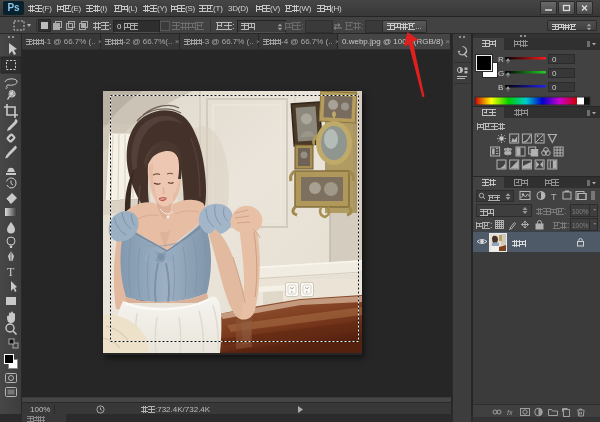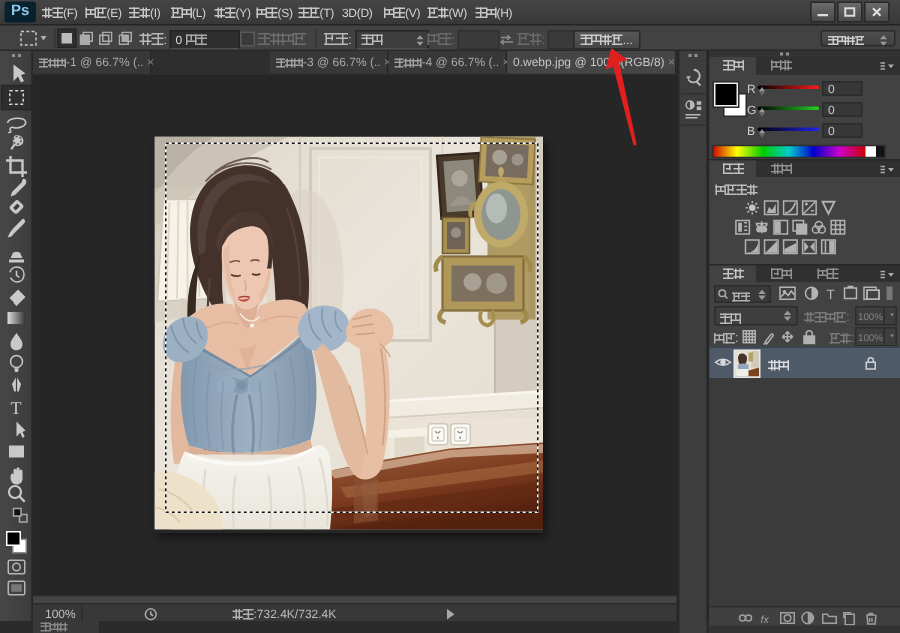--- a/index.html
+++ b/index.html
@@ -109,20 +109,21 @@
  <div class="abs" style="left:345px;top:4px;color:#6e6e6e"><span class="z z8 vD"></span><span class="z z8 vC"></span>:</div>
  <div class="abs inbox" style="left:365px;top:2.5px;width:26px;height:11px;background:#3a3a3a;border-color:#303030"></div>
  <div class="abs obtn" style="left:382px;top:2.5px;width:43px;height:11px;font-size:8px;line-height:11px;text-align:center;color:#d5d5d5"><span class="z z7 vA"></span><span class="z z7 vB"></span><span class="z z7 vC"></span><span class="z z7 vD"></span>...</div>
  <div class="abs obtn" style="left:547px;top:2.5px;width:50px;height:11px;font-size:8px;line-height:11px;padding-left:4px;box-sizing:border-box;background:linear-gradient(#4e4e4e,#414141)"><span class="z z6 vA"></span><span class="z z6 vB"></span><span class="z z6 vC"></span><span class="z z6 vD"></span><svg style="float:right;margin:2.5px 4px 0 0" width="6" height="8">
           <path d="M3,0.5 l2.3,2.7 h-4.6 z M3,7.5 l2.3,-2.7 h-4.6 z" fill="#999"></path>
         </svg></div>
 </div>
 
 <div class="tabrow">
  <div class="tab" style="left:0;width:79px"><span class="z z6 vA"></span><span class="z z6 vC"></span><span class="z z6 vB"></span>-1 @ 66.7% (.. <span style="color:#888">×</span></div>
+ <div class="tab" style="left:79px;width:79px"><span class="z z6 vA"></span><span class="z z6 vC"></span><span class="z z6 vB"></span>-2 @ 66.7%(.. <span style="color:#888">×</span></div>
  <div class="tab" style="left:158px;width:79px"><span class="z z6 vA"></span><span class="z z6 vC"></span><span class="z z6 vB"></span>-3 @ 66.7% (.. <span style="color:#888">×</span></div>
  <div class="tab" style="left:237px;width:79px"><span class="z z6 vA"></span><span class="z z6 vC"></span><span class="z z6 vB"></span>-4 @ 66.7% (.. <span style="color:#888">×</span></div>
  <div class="tab active" style="left:316px;width:113px">0.webp.jpg @ 100%(RGB/8) <span style="color:#888">×</span></div>
 </div>
 
 <div class="toolbar" id="toolbar">
 <svg width="22" height="388" viewBox="0 0 22 388" style="position:absolute;left:0;top:0">
 <g fill="none" stroke="#c9c9c9" stroke-width="1">
 
  <rect x="8" y="2" width="2" height="2" fill="#909090" stroke="none"></rect>
@@ -388,21 +389,21 @@
 <div class="scrollstrip">
       <div style="position:absolute;left:0;top:1px;width:429px;height:4px;background:#454545"></div>
     </div>
 <div class="statusbar">
  <span class="abs" style="left:8px;top:2px;color:#c0c0c0">100%</span>
  <span class="abs" style="left:32px;top:1px;width:1px;height:10px;background:#2a2a2a"></span>
  <svg class="abs" style="left:74px;top:2px" width="9" height="9">
         <circle cx="4.5" cy="4.5" r="3.6" fill="none" stroke="#a8a8a8"></circle>
         <path d="M4.5,2.5 v2 l1.6,1" stroke="#a8a8a8" fill="none"></path>
       </svg>
- <span class="abs" style="left:133px;top:2px;color:#bdbdbd"><span class="z z7 vC"></span><span class="z z7 vA"></span>:732.4K/732.4K</span>
+ <span class="abs" style="left:119px;top:2px;color:#bdbdbd"><span class="z z7 vC"></span><span class="z z7 vA"></span>:732.4K/732.4K</span>
  <svg class="abs" style="left:274px;top:1.5px" width="9" height="9">
         <path d="M2,1 l5,3.5 l-5,3.5 z" fill="#aaa"></path>
       </svg>
 </div>
 <div class="timeline">
       <span style="position:absolute;left:22px;top:0;width:44px;height:8px;background:#383838"></span>
       <span style="position:absolute;left:27px;top:1px;color:#8d8d8d;font-size:7px"><span class="z z6 vA"></span><span class="z z6 vB"></span><span class="z z6 vC"></span></span>
     </div>
 
 <div class="dock">

